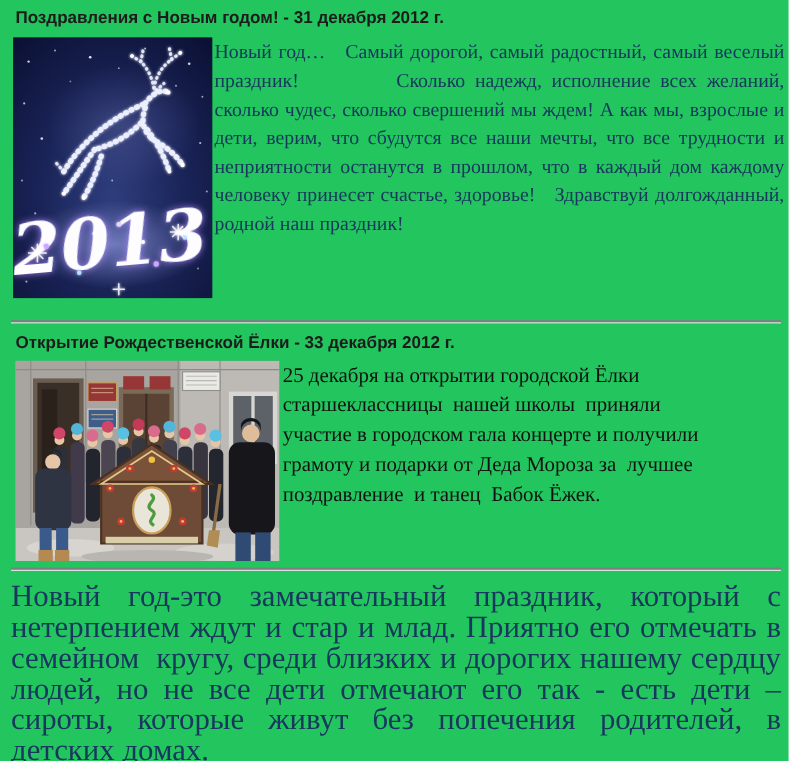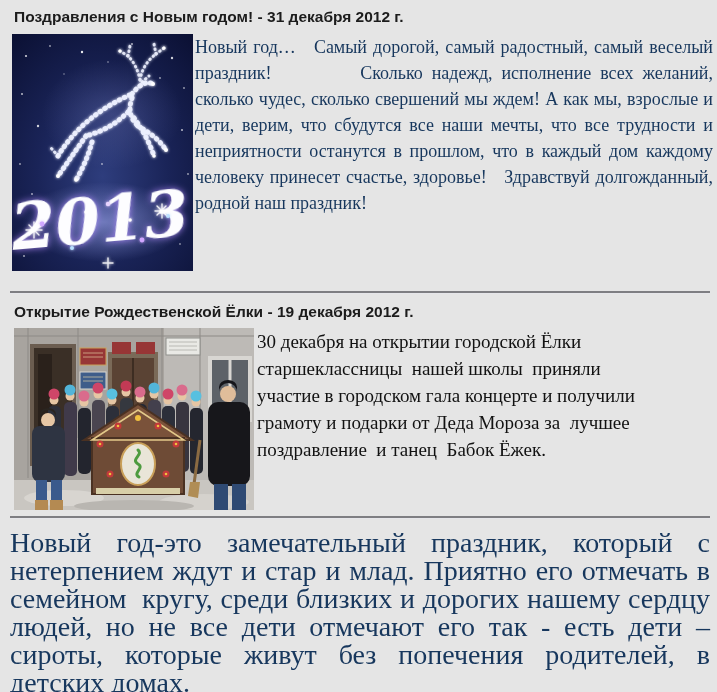--- a/index.html
+++ b/index.html
@@ -1,18 +1,18 @@
 <!DOCTYPE html>
 <html><head>
 <meta charset="utf-8">
 <style>
   html,body { margin:0; padding:0; background:#f7f8fa; }
   .page {
     position:relative; width:717px; height:692px; box-sizing:border-box;
-    padding:8px 4px 0 10px; background:#e5e5e5; overflow:hidden;
+    padding:8px 4px 0 10px; background:#22c55e; overflow:hidden;
     font-family:"Liberation Serif", serif;
   }
   .post { overflow:visible; }
   .post::after { content:""; display:block; clear:both; }
   .post-title {
     font-family:"Liberation Sans", sans-serif;
     font-size:15.5px; font-weight:bold; line-height:1.2;
     color:#1c1c1c; margin:0 0 7px 4px;
   }
   .media {
@@ -148,21 +148,21 @@
           <path d="M96,224 v10 M91,229 h10"></path>
         </g>
       </svg>
     </div>
     <p class="post-body body-ny">Новый год…   Самый дорогой, самый радостный, самый веселый праздник!          Сколько надежд, исполнение всех желаний, сколько чудес, сколько свершений мы ждем! А как мы, взрослые и дети, верим, что сбудутся все наши мечты, что все трудности и неприятности останутся в прошлом, что в каждый дом каждому человеку принесет счастье, здоровье!   Здравствуй долгожданный, родной наш праздник!</p>
   </section>
 
   <hr class="sep sep1">
 
   <section class="post">
-    <h2 class="post-title">Открытие Рождественской Ёлки - 19 декабря 2012 г.</h2>
+    <h2 class="post-title">Открытие Рождественской Ёлки - 33 декабря 2012 г.</h2>
     <div class="media photo">
       <svg width="240" height="182" viewBox="0 0 240 182" xmlns="http://www.w3.org/2000/svg">
 
         <rect width="240" height="182" fill="#a8a49f"></rect>
         <rect x="150" y="0" width="90" height="182" fill="#bdbab6"></rect>
         <g stroke="#8d8a86" stroke-width="1">
           <line x1="14" y1="0" x2="14" y2="150"></line>
             <line x1="64" y1="0" x2="64" y2="110"></line>
           <line x1="148" y1="0" x2="148" y2="120"></line>
             <line x1="186" y1="0" x2="186" y2="120"></line>
@@ -284,21 +284,21 @@
 
         <g>
           <circle cx="214" cy="66" r="8" fill="#e0bd9a"></circle>
           <path d="M205,64 a9,9 0 0 1 18,0 l0,-5 a9,7 0 0 0 -18,0 z" fill="#15151a"></path>
           <rect x="194" y="74" width="42" height="84" rx="10" fill="#17171b"></rect>
           <rect x="200" y="156" width="14" height="26" fill="#2f4a73"></rect>
           <rect x="218" y="156" width="14" height="26" fill="#2f4a73"></rect>
         </g>
       </svg>
     </div>
-    <p class="post-body body-elka">30 декабря на открытии городской Ёлки старшеклассницы  нашей школы  приняли участие в городском гала концерте и получили грамоту и подарки от Деда Мороза за  лучшее поздравление  и танец  Бабок Ёжек.</p>
+    <p class="post-body body-elka">25 декабря на открытии городской Ёлки старшеклассницы  нашей школы  приняли участие в городском гала концерте и получили грамоту и подарки от Деда Мороза за  лучшее поздравление  и танец  Бабок Ёжек.</p>
   </section>
 
   <hr class="sep sep2">
 
   <section class="post">
     <p class="post-body body-orphans">Новый год-это замечательный праздник, который с  нетерпением ждут и стар и млад. Приятно его отмечать в семейном  кругу, среди близких и дорогих нашему сердцу людей, но не все дети отмечают его так - есть дети – сироты, которые живут без попечения родителей, в детских домах.</p>
   </section>
 
 </div>
 

